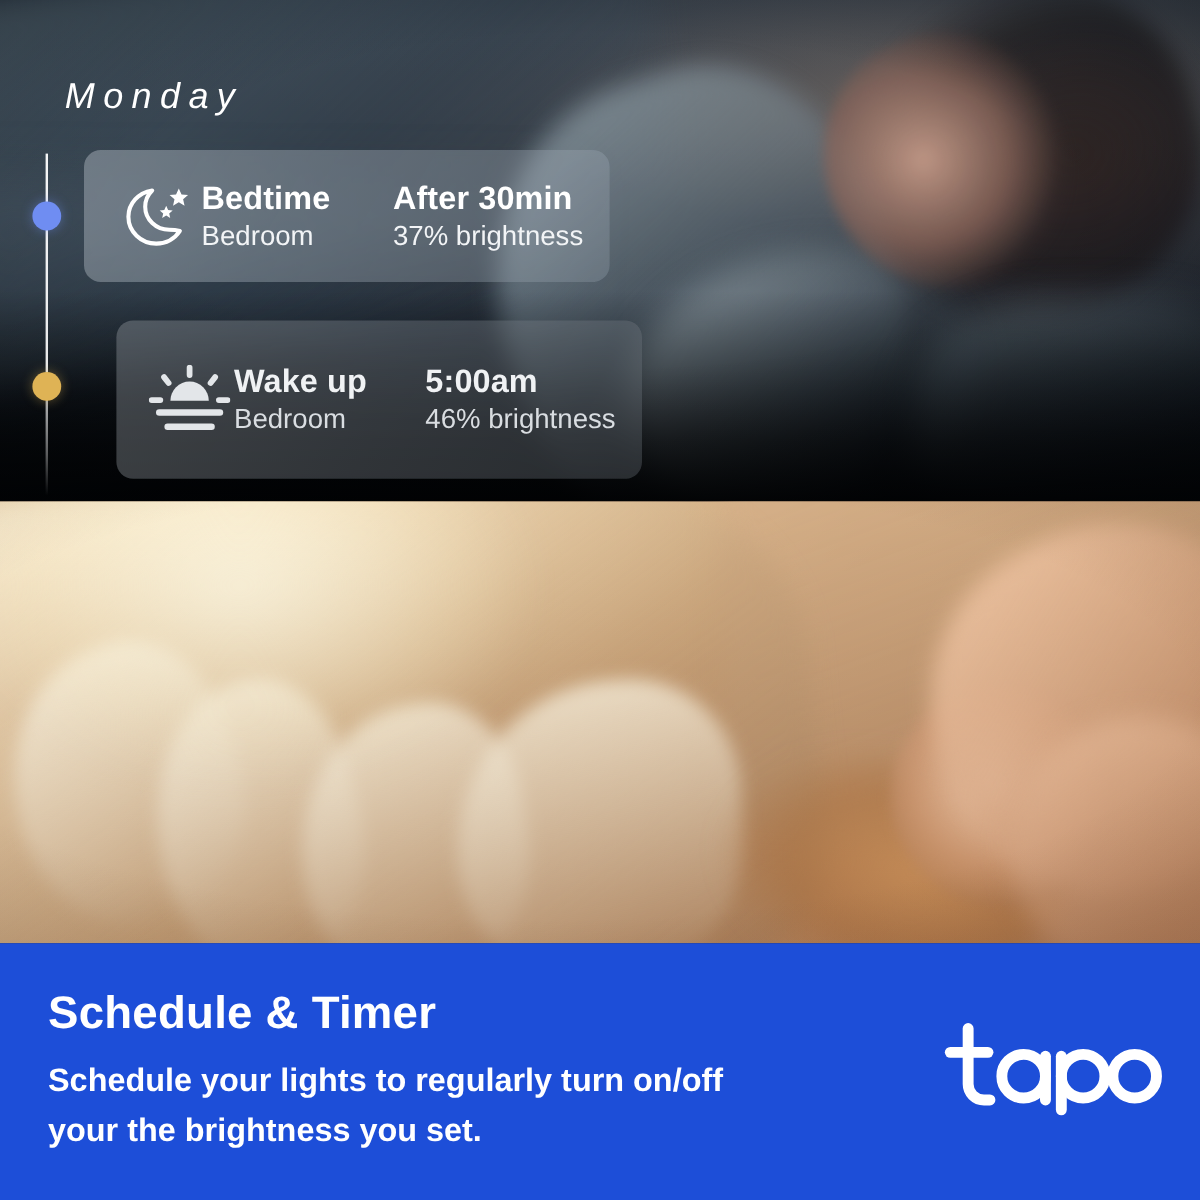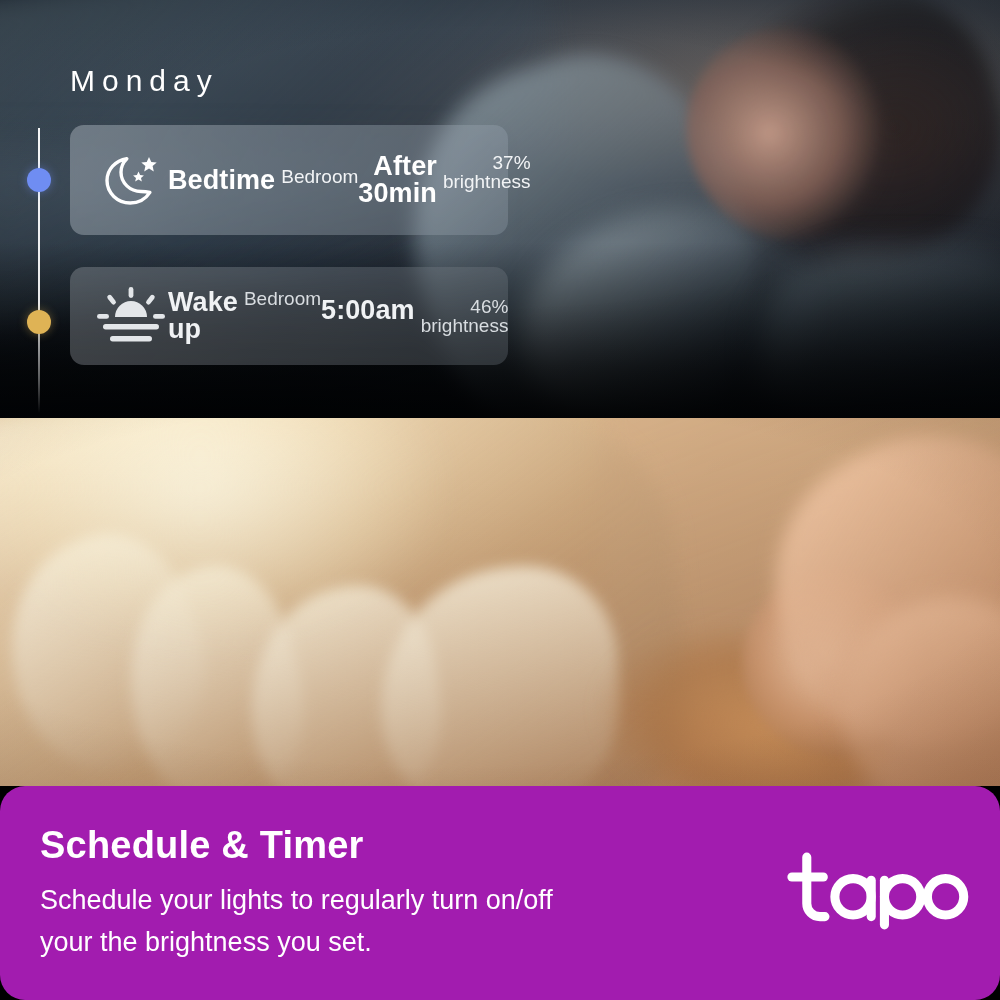--- a/index.html
+++ b/index.html
@@ -174,51 +174,51 @@
     border-radius:14px;
     display:flex; align-items:center;
     padding:0 22px 0 24px;
     backdrop-filter:blur(2px);
   }
   .card-bedtime{
     top:125px; height:110px;
     background:linear-gradient(120deg, rgba(196,204,212,.40) 0%, rgba(180,190,200,.36) 45%, rgba(150,162,174,.32) 100%);
   }
   .card-wakeup{
-    top:267px; height:98px;
+    top:267px; height:132px;
     background:linear-gradient(120deg, rgba(150,156,162,.40) 0%, rgba(132,140,148,.36) 50%, rgba(112,120,128,.34) 100%);
+    margin-left:27px;
   }
   .card-icon{ width:74px; flex:0 0 74px; display:flex; align-items:center; justify-content:center; }
   .card-icon svg{ display:block; }
   .card-text{
     flex:1 1 auto; display:flex; align-items:center; justify-content:space-between;
   }
-  .col{ display:flex; flex-direction:row; gap:6px; }
+  .col{ display:flex; flex-direction:column; gap:6px; }
   .col-right{ align-items:flex-start; text-align:right; }
   .t-title{ font-size:27px; font-weight:bold; color:#ffffff; letter-spacing:.1px; line-height:1; }
-  .t-sub{ font-size:19px; font-weight:normal; color:#f2f4f6; line-height:1; }
+  .t-sub{ font-size:23px; font-weight:normal; color:#f2f4f6; line-height:1; }
   .card-wakeup .t-title{ color:#f0f2f4; }
   .card-wakeup .t-sub{ color:#d9dde1; }
 
   
   .banner{
     position:absolute; left:0; top:786px; width:1000px; height:214px;
-    background:#a21caf;
-    border-radius:25px;
+    background:#1d4ed8;
   }
   .banner-title{
     position:absolute; left:40px; top:824px - 786px;
     font-size:38px; font-weight:bold; color:#ffffff; letter-spacing:.2px;
   }
   .banner-copy{
     position:absolute; left:40px; top:94px;
     font-size:27px; font-weight:normal; color:#ffffff; line-height:1.55;
     width:700px;
   }
-  .banner-copy span{ display:block; }
+  .banner-copy span{ display:block;font-weight:bold; }
   .logo{
     position:absolute; right:28px; top:66px;
     width:190px; height:78px;
   }
   .logo svg{ display:block; width:100%; height:100%; }
 </style>
 </head>
 <body>
 
 <div class="page">
@@ -253,21 +253,21 @@
   </div>
 
   <div class="timeline">
     <div class="timeline-line"></div>
     <div class="dot dot-night"></div>
     <div class="dot dot-morning"></div>
   </div>
 
   <div class="cards">
 
-    <div style="position:absolute;left:70px;top:64px;font-size:30px;font-weight:300;letter-spacing:7px;color:#ffffff;">Monday</div>
+    <div style="position:absolute;left:54px;top:64px;font-size:30px;font-weight:300;letter-spacing:7px;color:#ffffff;font-style:italic;">Monday</div>
 
     <div class="card card-bedtime">
       <div class="card-icon">
         <svg width="62" height="58" viewBox="0 0 62 58" fill="none">
           <path d="M41 40.5c-11 0-20-8.6-20-19.2 0-5.3 2.2-10.1 5.8-13.6C15.4 9.5 7 18.6 7 29.6 7 41.9 17.4 52 30.2 52c8.3 0 15.6-4.2 19.7-10.6-2.6 -0.6 -5.6 -0.9 -8.9 -0.9z" stroke="#ffffff" stroke-width="3.4" stroke-linejoin="round" fill="none"></path>
           <path d="M49 6l2.3 5 5.4.5-4.1 3.6 1.2 5.3L49 17.6 44.2 20.4l1.2-5.3-4.1-3.6 5.4-.5z" fill="#ffffff"></path>
           <path d="M38.5 20.5l1.6 3.5 3.8.4-2.9 2.5.85 3.7-3.35-2-3.35 2 .85-3.7-2.9-2.5 3.8-.4z" fill="#ffffff"></path>
         </svg>
       </div>
       <div class="card-text">

